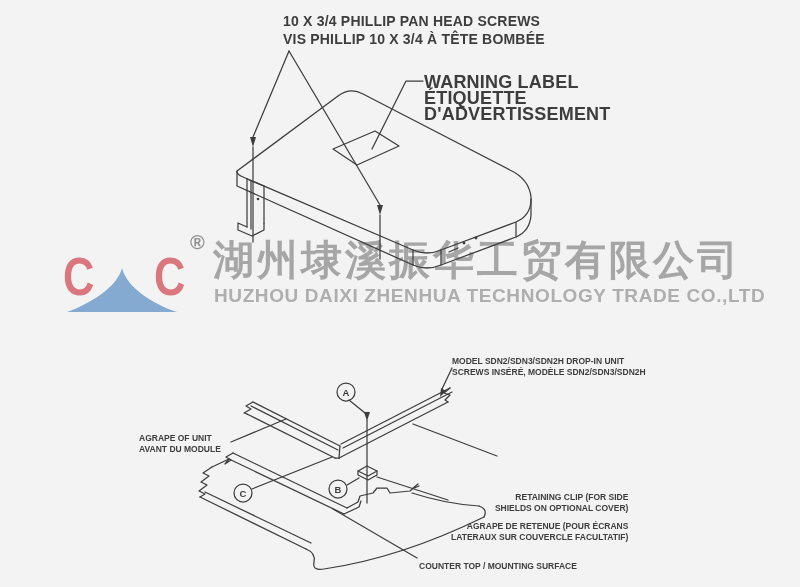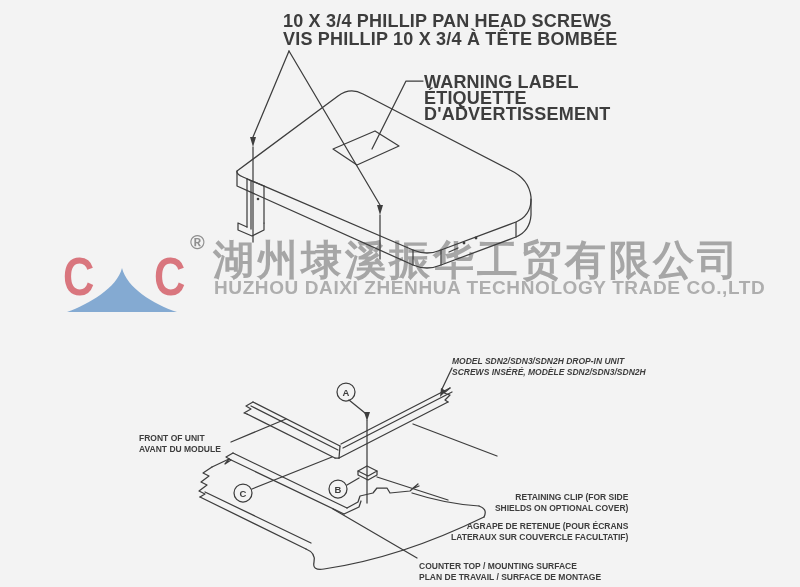--- a/index.html
+++ b/index.html
@@ -17,35 +17,35 @@
   .logo-tri{position:absolute;left:67px;top:268px;width:110px;height:44px;}
   .reg{
     position:absolute;left:190px;top:232px;font-size:20px;font-weight:bold;
     color:#8f8f8f;line-height:1;
   }
   .wm-cn{
     position:absolute;left:213px;top:240px;font-size:41px;font-weight:bold;
     letter-spacing:3px;white-space:nowrap;color:var(--text_gray,#a6a6a6);line-height:1;
   }
   .wm-en{
-    position:absolute;left:214px;top:278px;font-size:19px;font-weight:bold;
+    position:absolute;left:214px;top:286px;font-size:19px;font-weight:bold;
     letter-spacing:.6px;white-space:nowrap;color:var(--text_gray2,#aeaeae);line-height:1;
   }
   
   svg.art{position:absolute;left:0;top:0;z-index:2;}
   .ln{fill:none;stroke:var(--ink,#3d3d3d);stroke-width:1.25;stroke-linejoin:round;stroke-linecap:round;}
   .fl{fill:var(--ink,#3d3d3d);stroke:none;}
   .callout circle{fill:none;stroke:var(--ink,#3d3d3d);stroke-width:1.25;}
   .callout text{
     fill:var(--ink,#3d3d3d);font-size:9.5px;font-weight:bold;
     font-family:"Liberation Sans",sans-serif;text-anchor:middle;
   }
   
   .lbl{position:absolute;z-index:3;color:var(--ink,#3d3d3d);font-weight:bold;white-space:nowrap;}
-  .lbl-lg{font-size:18px;line-height:18px;letter-spacing:.2px;}
+  .lbl-lg{font-size:14px;line-height:18px;letter-spacing:.2px;}
   .lbl-warn{font-size:18px;line-height:16px;letter-spacing:.2px;}
   .lbl-sm{font-size:8.5px;line-height:10.5px;}
   .gap{margin-top:8px;}
 </style>
 </head>
 <body>
 
 <div class="canvas">
 
   <div class="wm">
@@ -172,36 +172,35 @@
     <div>10 X 3/4 PHILLIP PAN HEAD SCREWS</div>
     <div>VIS PHILLIP 10 X 3/4 À TÊTE BOMBÉE</div>
   </div>
 
   <div class="lbl lbl-warn" style="left:424px;top:74px;">
     <div>WARNING LABEL</div>
     <div>ÉTIQUETTE</div>
     <div>D'ADVERTISSEMENT</div>
   </div>
 
-  <div class="lbl lbl-sm" style="left:452px;top:356px;font-style:italic;">
+  <div class="lbl lbl-sm" style="left:452px;top:356px;">
     <div>MODEL SDN2/SDN3/SDN2H DROP-IN UNIT</div>
     <div>SCREWS INSÉRÉ, MODÈLE SDN2/SDN3/SDN2H</div>
   </div>
 
   <div class="lbl lbl-sm" style="left:139px;top:433px;">
-    <div>FRONT OF UNIT</div>
+    <div>AGRAPE OF UNIT</div>
     <div>AVANT DU MODULE</div>
   </div>
 
 
   <div class="lbl lbl-sm" style="left:451px;top:492px;text-align:right;">
     <div>RETAINING CLIP (FOR SIDE</div>
     <div>SHIELDS ON OPTIONAL COVER)</div>
     <div class="gap">AGRAPE DE RETENUE (POUR ÉCRANS</div>
     <div>LATERAUX SUR COUVERCLE FACULTATIF)</div>
   </div>
 
   <div class="lbl lbl-sm" style="left:419px;top:561px;">
     <div>COUNTER TOP / MOUNTING SURFACE</div>
-    <div>PLAN DE TRAVAIL / SURFACE DE MONTAGE</div>
   </div>
 
 </div>
 
 </body></html>

